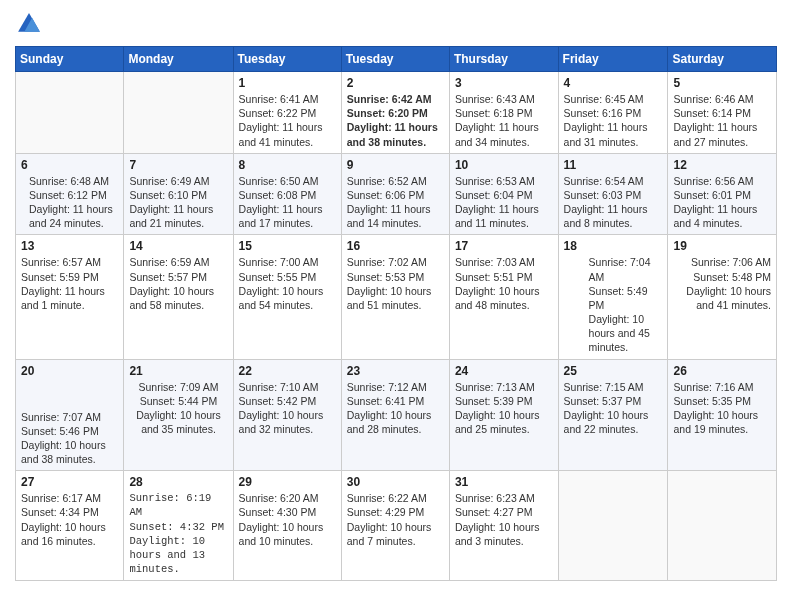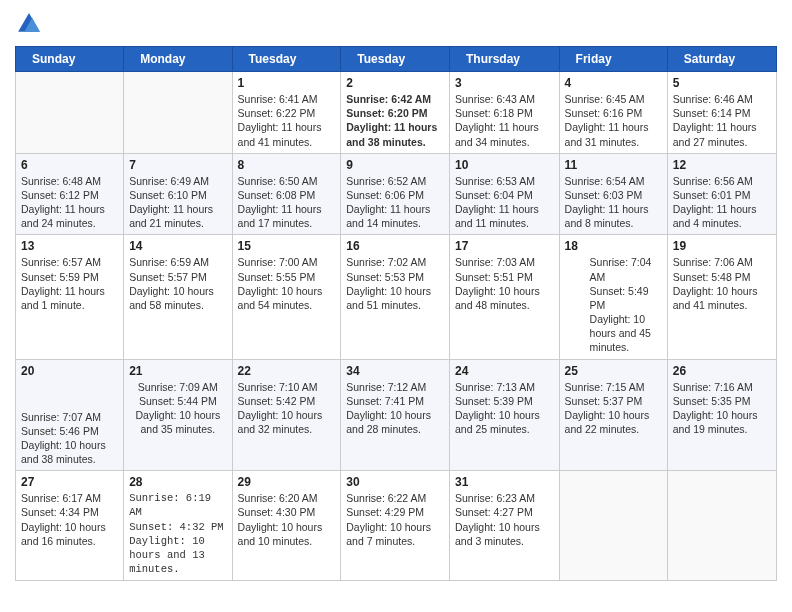--- a/index.html
+++ b/index.html
@@ -50,21 +50,21 @@
       color: #444;
     }
     .calendar {
       width: 100%;
       border-collapse: collapse;
       font-size: 11px;
     }
     .calendar th {
       background: #2563c0;
       color: #fff;
-      padding: 5px 16px;
+      padding: 5px 4px;
       text-align: left;
       font-size: 12px;
       font-weight: 600;
       border: 1px solid #1a4fa0;
     }
     .calendar td {
       border: 1px solid #ccc;
       vertical-align: top;
       padding: 4px 5px;
       width: 113px;
@@ -156,21 +156,21 @@
           <td>
             <div class="day-number">5</div>
             <div class="day-info" style="white-space: pre-line;">Sunrise: 6:46 AM
 Sunset: 6:14 PM
 Daylight: 11 hours and 27 minutes.</div>
           </td>
         </tr>
         <tr>
           <td>
             <div class="day-number">6</div>
-            <div class="day-info" style="white-space: pre-line;">Sunrise: 6:48 AM
+            <div class="day-info" style="white-space: pre-line; margin-left: 8px;">Sunrise: 6:48 AM
 Sunset: 6:12 PM
 Daylight: 11 hours and 24 minutes.</div>
           </td>
           <td>
             <div class="day-number">7</div>
             <div class="day-info" style="white-space: pre-line;">Sunrise: 6:49 AM
 Sunset: 6:10 PM
 Daylight: 11 hours and 21 minutes.</div>
           </td>
           <td>
@@ -236,21 +236,21 @@
 Daylight: 10 hours and 48 minutes.</div>
           </td>
           <td>
             <div class="day-number">18</div>
             <div class="day-info" style="white-space: pre-line; margin-left: 25px;">Sunrise: 7:04 AM
 Sunset: 5:49 PM
 Daylight: 10 hours and 45 minutes.</div>
           </td>
           <td>
             <div class="day-number">19</div>
-            <div class="day-info" style="white-space: pre-line;">Sunrise: 7:06 AM
+            <div class="day-info" style="white-space: pre-line; text-align: right;">Sunrise: 7:06 AM
 Sunset: 5:48 PM
 Daylight: 10 hours and 41 minutes.</div>
           </td>
         </tr>
         <tr>
           <td>
             <div class="day-number">20</div>
             <div class="day-info" style="white-space: pre-line; margin-top: 32px;">Sunrise: 7:07 AM
 Sunset: 5:46 PM
 Daylight: 10 hours and 38 minutes.</div>
@@ -261,23 +261,23 @@
 Sunset: 5:44 PM
 Daylight: 10 hours and 35 minutes.</div>
           </td>
           <td>
             <div class="day-number">22</div>
             <div class="day-info" style="white-space: pre-line;">Sunrise: 7:10 AM
 Sunset: 5:42 PM
 Daylight: 10 hours and 32 minutes.</div>
           </td>
           <td>
-            <div class="day-number">34</div>
+            <div class="day-number">23</div>
             <div class="day-info" style="white-space: pre-line;">Sunrise: 7:12 AM
-Sunset: 7:41 PM
+Sunset: 6:41 PM
 Daylight: 10 hours and 28 minutes.</div>
           </td>
           <td>
             <div class="day-number">24</div>
             <div class="day-info" style="white-space: pre-line;">Sunrise: 7:13 AM
 Sunset: 5:39 PM
 Daylight: 10 hours and 25 minutes.</div>
           </td>
           <td>
             <div class="day-number">25</div>

